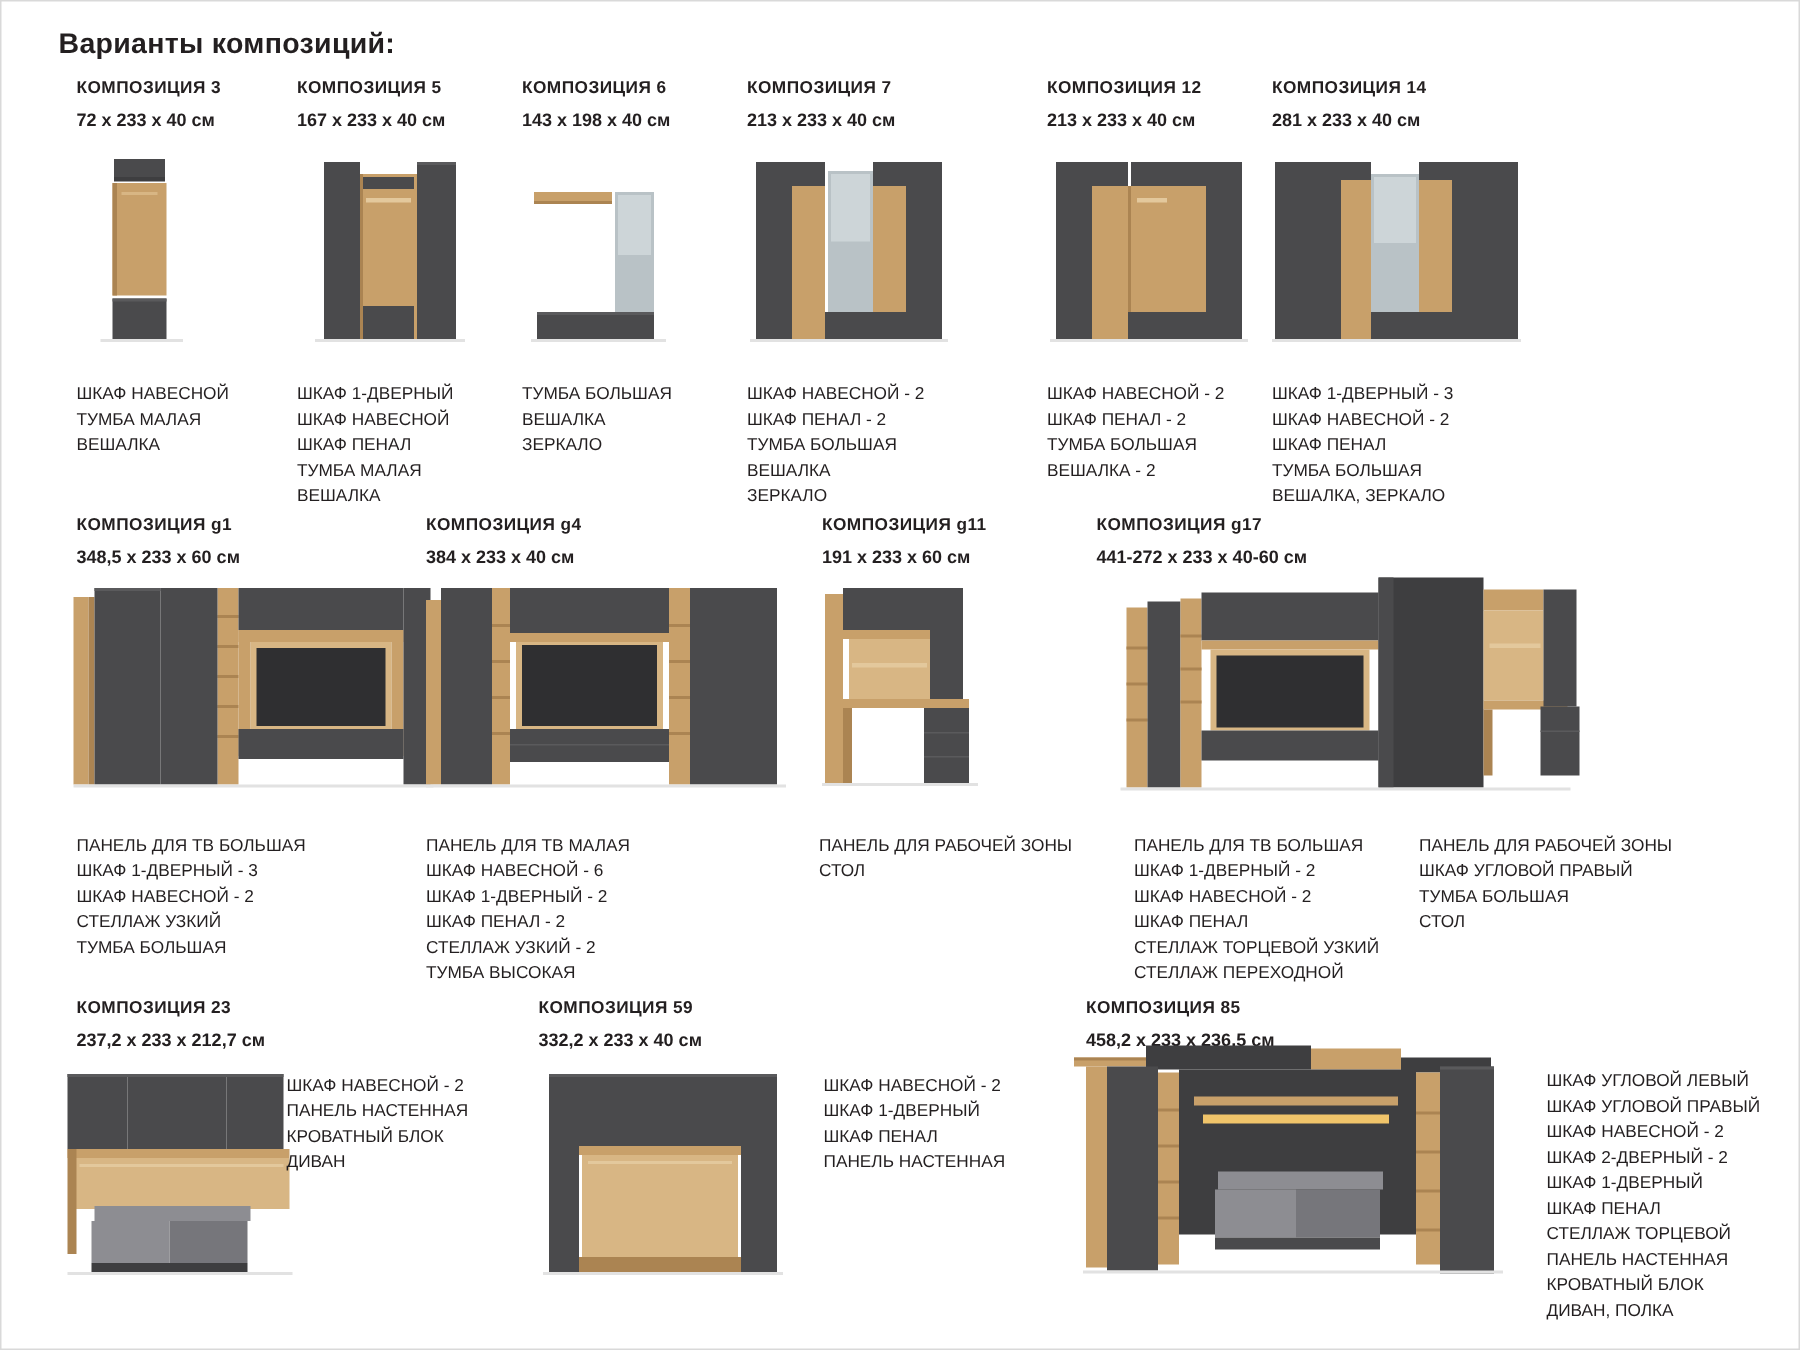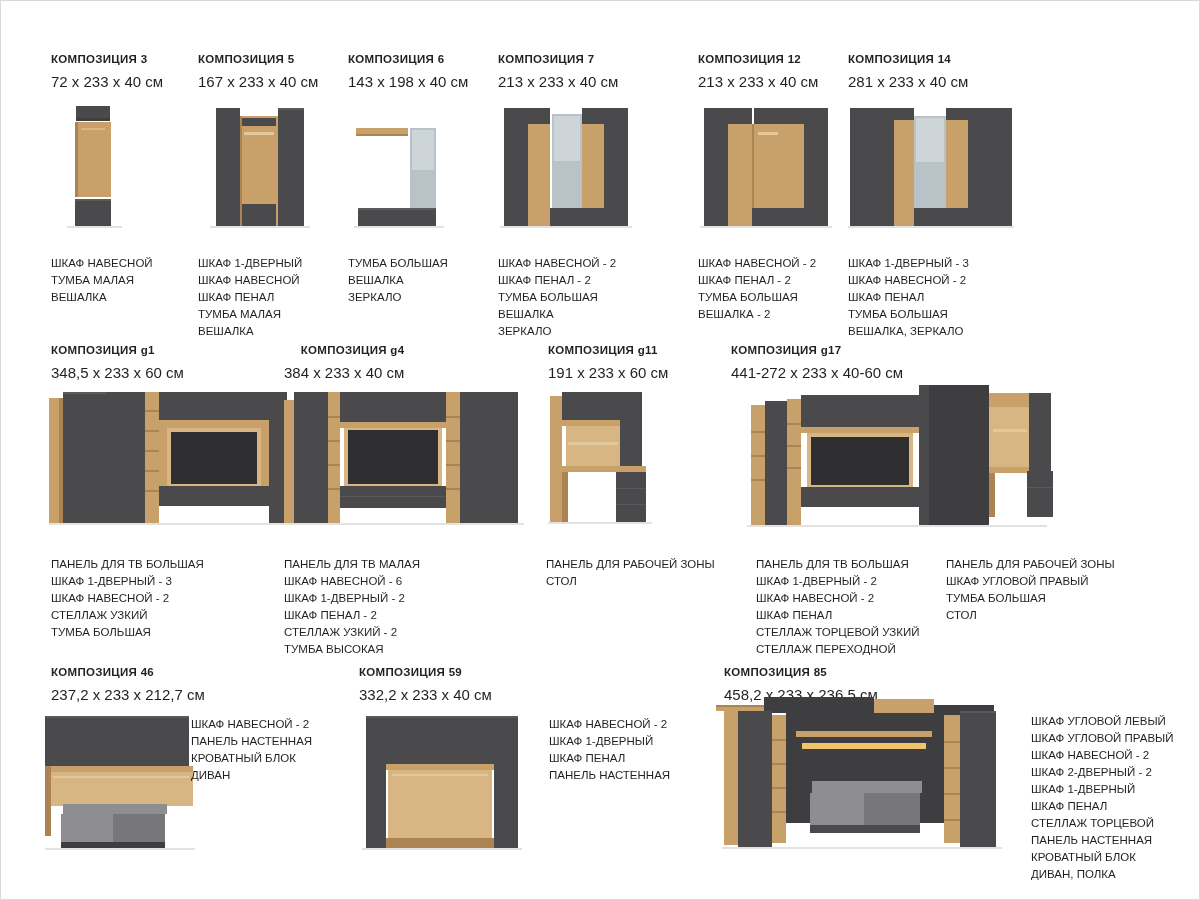--- a/index.html
+++ b/index.html
@@ -34,24 +34,25 @@
 
   
   .card { position: absolute; }
   .card .c-title {
     font-size: 11.5px;
     font-weight: bold;
     letter-spacing: 0.3px;
     white-space: nowrap;
   }
   .card .c-dims {
-    font-size: 15px;
+    font-size: 12px;
     margin-top: 8px;
     white-space: nowrap;
     color: #231f20;
+    font-weight: bold;
   }
   .parts-side {
     position: absolute;
     font-size: 11.5px;
     line-height: 17px;
     white-space: pre-line;
   }
 
   
   .fig { position: absolute; }
@@ -70,20 +71,21 @@
   .sofa      { background: #8d8d92; }
   .sofa-d    { background: #76767b; }
   .lightbar  { background: #f0c46a; }
   .floorline { background: #e2e2e2; }
 </style>
 </head>
 <body>
 
 <div class="page">
 
+  <div class="page-title">Варианты композиций:</div>
 
   <div class="card" style="left:50px; top:52px;">
     <div class="c-title">КОМПОЗИЦИЯ 3</div>
     <div class="c-dims">72 x 233 x 40 см</div>
   </div>
   <div class="fig" style="left:50px; top:105px; width:130px; height:125px;">
     <div class="grey" style="left:25px; top:0px; width:34px; height:12px;"></div>
     <div class="grey-d" style="left:25px; top:12px; width:34px; height:3px;"></div>
     <div class="oak" style="left:24px; top:16px; width:36px; height:75px;"></div>
     <div class="oak-d" style="left:24px; top:16px; width:3px; height:75px;"></div>
@@ -223,21 +225,21 @@
     <div class="oak" style="left:110px; top:34px; width:110px; height:8px;"></div>
     <div class="oak-l" style="left:118px; top:42px; width:94px; height:58px;"></div>
     <div class="shadow" style="left:122px; top:46px; width:86px; height:52px;"></div>
     <div class="oak" style="left:110px; top:34px; width:8px; height:84px;"></div>
     <div class="oak" style="left:212px; top:34px; width:8px; height:84px;"></div>
     <div class="grey" style="left:110px; top:100px; width:110px; height:20px;"></div>
     <div class="grey" style="left:220px; top:6px; width:18px; height:131px;"></div>
     <div class="floorline" style="left:0px; top:137px; width:240px; height:2px;"></div>
   </div>
 
-  <div class="card" style="left:283px; top:343px;text-align:right;">
+  <div class="card" style="left:283px; top:343px;">
     <div class="c-title">КОМПОЗИЦИЯ g4</div>
     <div class="c-dims">384 x 233 x 40 см</div>
   </div>
   <div class="fig" style="left:283px; top:385px; width:240px; height:150px;">
     <div class="oak" style="left:0px; top:14px; width:10px; height:123px;"></div>
     <div class="grey" style="left:10px; top:6px; width:34px; height:131px;"></div>
     <div class="oak" style="left:44px; top:6px; width:12px; height:131px;"></div>
     <div class="oak-d" style="left:44px; top:30px; width:12px; height:2px;"></div>
     <div class="oak-d" style="left:44px; top:54px; width:12px; height:2px;"></div>
     <div class="oak-d" style="left:44px; top:78px; width:12px; height:2px;"></div>
@@ -327,21 +329,21 @@
 ШКАФ НАВЕСНОЙ - 2
 ШКАФ ПЕНАЛ
 СТЕЛЛАЖ ТОРЦЕВОЙ УЗКИЙ
 СТЕЛЛАЖ ПЕРЕХОДНОЙ</div>
   <div class="parts-side" style="left:945px; top:555px;">ПАНЕЛЬ ДЛЯ РАБОЧЕЙ ЗОНЫ
 ШКАФ УГЛОВОЙ ПРАВЫЙ
 ТУМБА БОЛЬШАЯ
 СТОЛ</div>
 
   <div class="card" style="left:50px; top:665px;">
-    <div class="c-title">КОМПОЗИЦИЯ 46</div>
+    <div class="c-title">КОМПОЗИЦИЯ 23</div>
     <div class="c-dims">237,2 x 233 x 212,7 см</div>
   </div>
   <div class="fig" style="left:40px; top:715px; width:180px; height:140px;">
     <div class="grey" style="left:4px; top:0px; width:40px; height:50px;"></div>
     <div class="grey" style="left:44px; top:0px; width:66px; height:50px;"></div>
     <div class="grey" style="left:110px; top:0px; width:38px; height:50px;"></div>
     <div class="grey-l" style="left:4px; top:0px; width:144px; height:2px;"></div>
     <div class="oak" style="left:4px; top:50px; width:148px; height:6px;"></div>
     <div class="oak-l" style="left:8px; top:56px; width:144px; height:34px;"></div>
     <div class="oak-vl" style="left:12px; top:60px; width:136px; height:2px;"></div>

